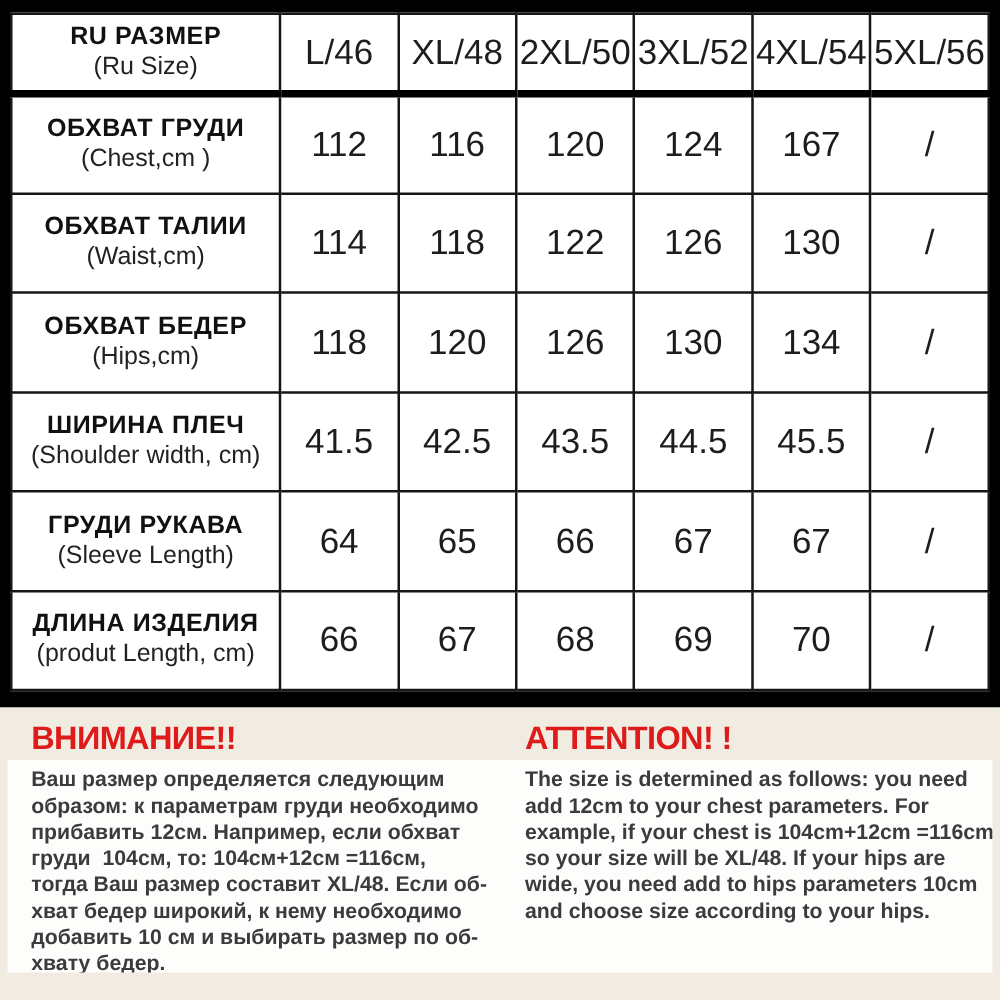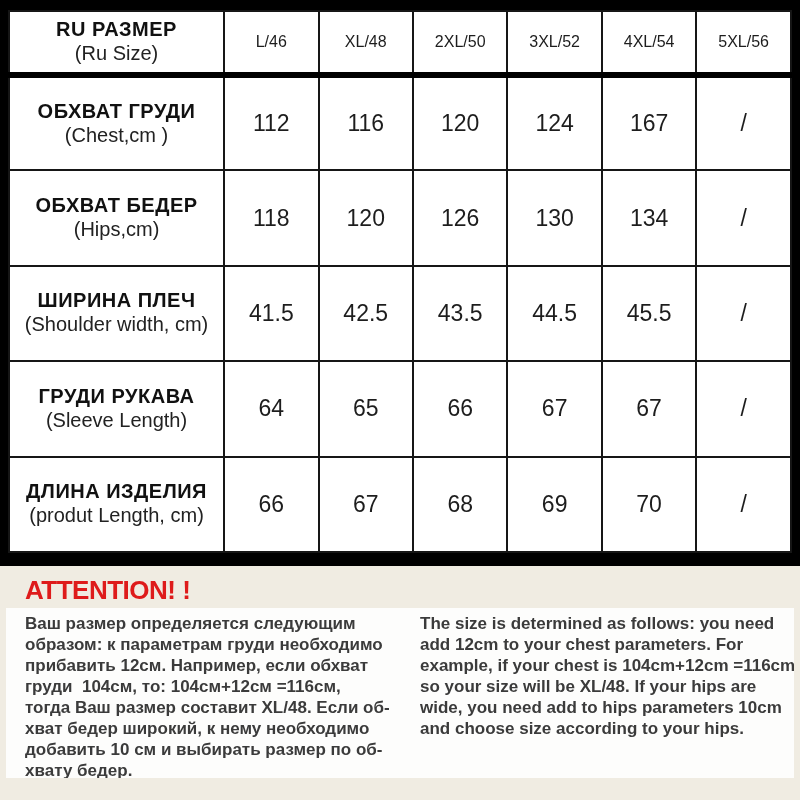--- a/index.html
+++ b/index.html
@@ -40,26 +40,26 @@
     color: #111;
     line-height: 1.15;
   }
   .label-cell .en {
     font-weight: normal;
     font-size: 20px;
     color: #222;
     line-height: 1.25;
   }
   .size-cell {
-    font-size: 16px;
+    font-size: 28px;
     font-weight: normal;
     color: #2e2e2e;
   }
   .value-cell {
-    font-size: 23px;
+    font-size: 28px;
     font-weight: normal;
     color: #303030;
   }
 
   
   .notice-section {
     width: 800px; height: 234px;
     background: #f0ece2;
     padding-top: 8px;
   }
@@ -131,20 +131,32 @@
           </th>
           <td class="value-cell">112</td>
           <td class="value-cell">116</td>
           <td class="value-cell">120</td>
           <td class="value-cell">124</td>
           <td class="value-cell">167</td>
           <td class="value-cell">/</td>
         </tr>
         <tr>
           <th class="label-cell">
+            <div class="ru">ОБХВАТ ТАЛИИ</div>
+            <div class="en">(Waist,cm)</div>
+          </th>
+          <td class="value-cell">114</td>
+          <td class="value-cell">118</td>
+          <td class="value-cell">122</td>
+          <td class="value-cell">126</td>
+          <td class="value-cell">130</td>
+          <td class="value-cell">/</td>
+        </tr>
+        <tr>
+          <th class="label-cell">
             <div class="ru">ОБХВАТ БЕДЕР</div>
             <div class="en">(Hips,cm)</div>
           </th>
           <td class="value-cell">118</td>
           <td class="value-cell">120</td>
           <td class="value-cell">126</td>
           <td class="value-cell">130</td>
           <td class="value-cell">134</td>
           <td class="value-cell">/</td>
         </tr>
@@ -183,20 +195,21 @@
           <td class="value-cell">69</td>
           <td class="value-cell">70</td>
           <td class="value-cell">/</td>
         </tr>
       </tbody>
   </table>
 </div>
 
 <div class="notice-section">
   <div class="headings-row">
+    <div class="notice-title left-col">ВНИМАНИЕ!!</div>
     <div class="notice-title right-col">ATTENTION! !</div>
   </div>
   <div class="white-panel">
     <div class="notice-text left-col">Ваш размер определяется следующим
 образом: к параметрам груди необходимо
 прибавить 12см. Например, если обхват
 груди  104см, то: 104см+12см =116см,
 тогда Ваш размер составит XL/48. Если об-
 хват бедер широкий, к нему необходимо
 добавить 10 см и выбирать размер по об-

